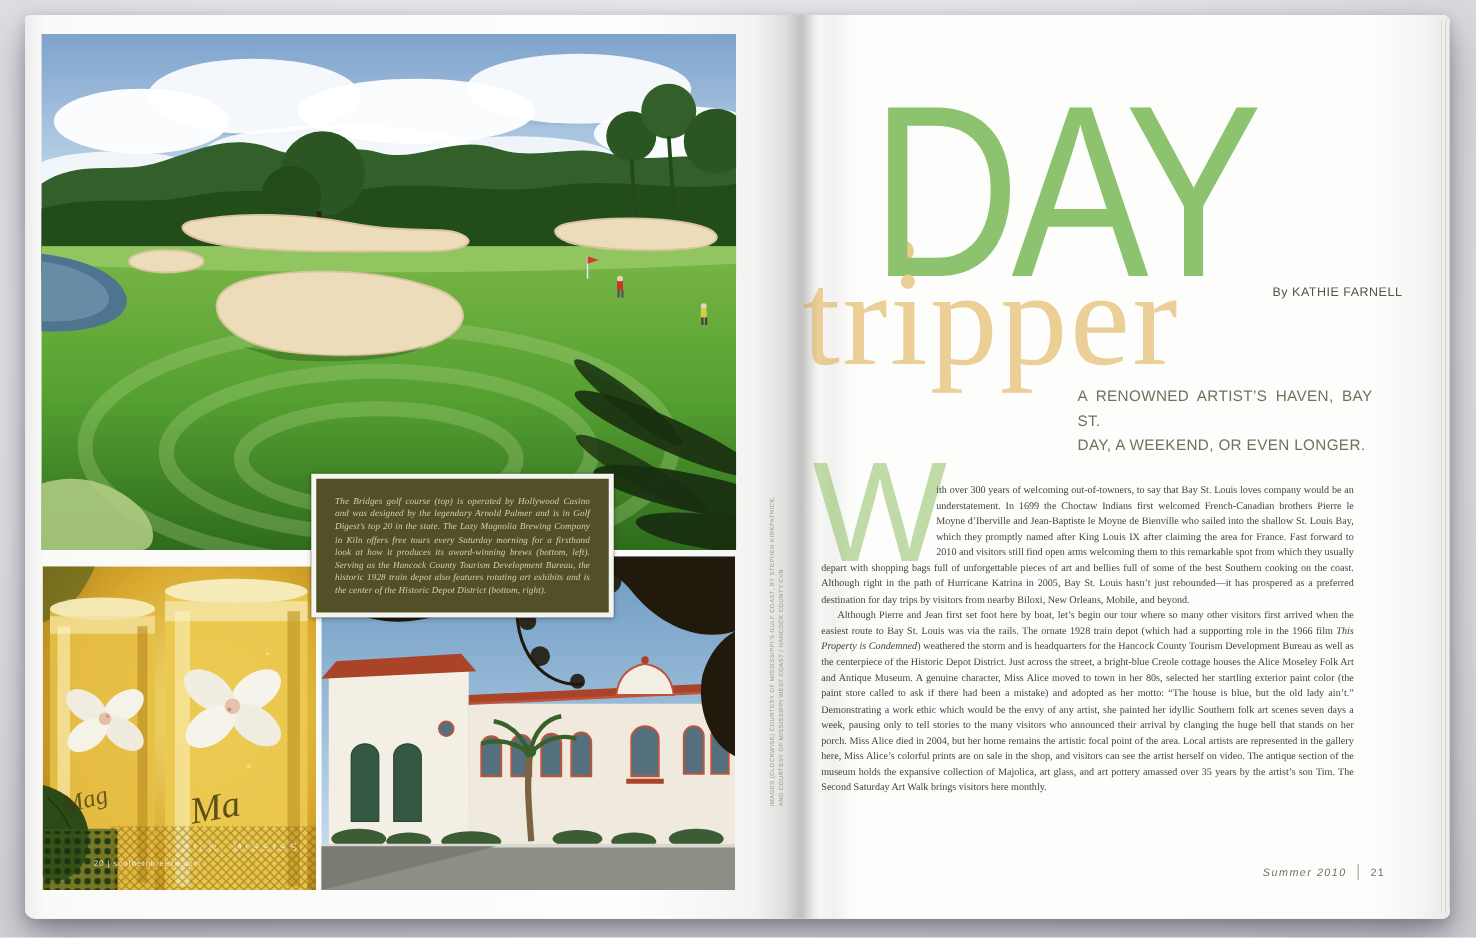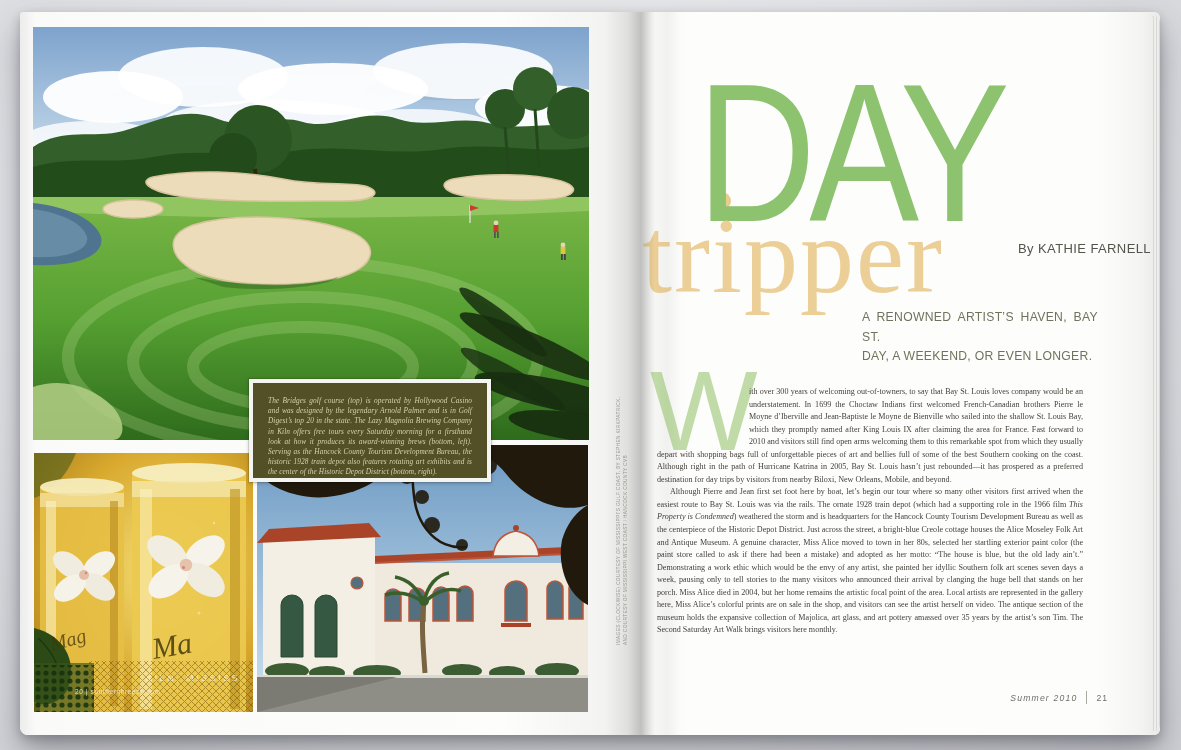--- a/index.html
+++ b/index.html
@@ -36,21 +36,21 @@
   
   .photo{position:absolute;overflow:hidden;}
   .photo svg{display:block;width:100%;height:100%;}
   .golf-photo{left:13px;top:15px;width:556px;height:413px;}
   .glasses-photo{left:14px;top:441px;width:219px;height:259px;}
   .depot-photo{left:237px;top:433px;width:331px;height:267px;}
   .caption-box{
     position:absolute;left:229px;top:367px;width:242px;box-sizing:border-box;z-index:10;
     background:#535028;border:4px solid #f4f4f0;
     box-shadow:0 0 0 1px rgba(0,0,0,.10), 0 1px 4px rgba(0,0,0,.25);
-    padding:13px 15px 0 15px;
+    padding:13px 15px 12px 15px;
   }
   .caption-text{
     font-family:"Liberation Serif","DejaVu Serif",serif;font-style:italic;
     font-size:7.3px;line-height:10.2px;color:#d6d0ab;text-align:justify;letter-spacing:.1px;
   }
   .left-footer{
     position:absolute;left:55px;top:676px;z-index:12;
     font-size:6.5px;letter-spacing:.6px;color:#efe9d0;opacity:.9;
   }
   .credit-line{
@@ -69,22 +69,22 @@
   .title-dot{
     position:absolute;left:72px;top:180px;width:18px;height:18px;border-radius:50%;
     background:#e9cb8e;z-index:4;
   }
   .title-tripper{
     position:absolute;left:1px;top:190px;z-index:6;
     font-family:"Liberation Serif","DejaVu Serif",serif;
     font-size:108px;line-height:108px;letter-spacing:2px;color:#eccf97;
   }
   .byline{
-    position:absolute;left:377px;top:229px;z-index:7;
-    font-size:13px;letter-spacing:.4px;color:#54544c;
+    position:absolute;left:377px;top:217px;z-index:7;
+    font-size:10px;letter-spacing:.4px;color:#54544c;
   }
   .deck{position:absolute;right:62px;top:296px;width:236px;margin-left:25px;}
   .deck-line{
     font-size:12.2px;line-height:19.6px;letter-spacing:.3px;color:#6e735c;
   }
   .deck-line.jl{text-align:justify;text-align-last:justify;}
   .drop-cap{
     position:absolute;left:9px;top:342px;z-index:1;
     font-size:114px;line-height:114px;font-weight:300;color:#c0dba7;letter-spacing:0;
   }

